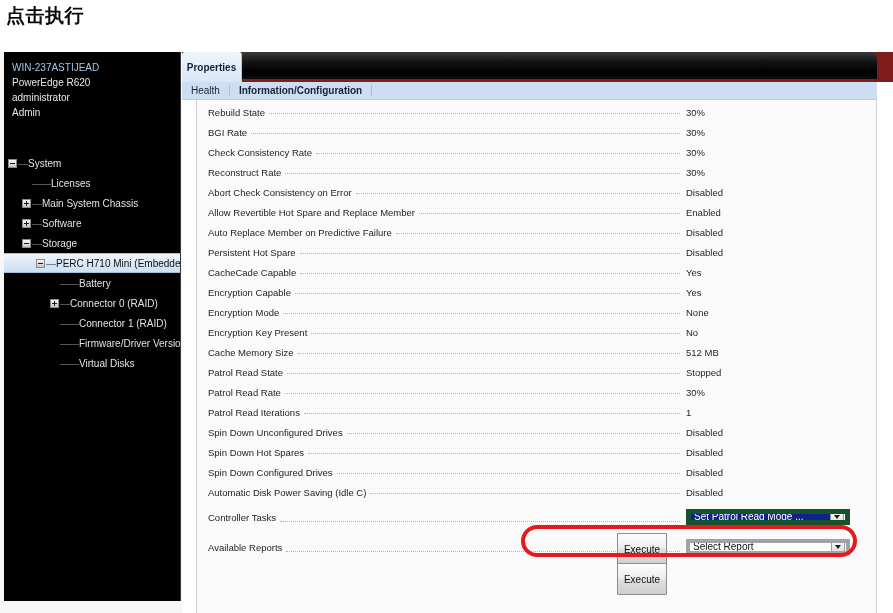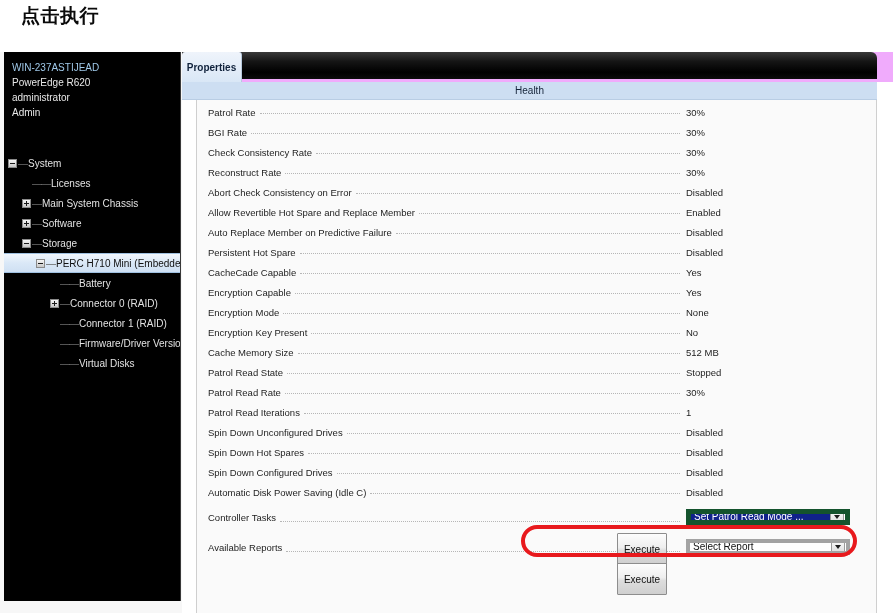--- a/index.html
+++ b/index.html
@@ -9,21 +9,21 @@
     background: #ffffff;
     font-family: "Liberation Sans", sans-serif;
     overflow: hidden;
   }
 
   #root { position: relative; width: 893px; height: 613px; background: #ffffff; }
 
   
   .caption {
     position: absolute;
-    left: 21px; top: 2px;
+    left: 6px; top: 2px;
     font-size: 19px;
     font-weight: 700;
     color: #0a0a0a;
     letter-spacing: 0.5px;
     line-height: 26px;
     font-family: "DejaVu Sans", sans-serif;
   }
 
   
   .app {
@@ -112,21 +112,21 @@
     position: absolute;
     left: 182px; top: 0px;
     width: 711px; height: 561px;
     background: #ffffff;
   }
 
   .tabstrip {
     position: absolute;
     left: 0; top: 0;
     width: 711px; height: 30px;
-    background: #f0abfc;
+    background: #7f1d1d;
   }
   .tabstrip .blackbar {
     position: absolute;
     left: 0; top: 0;
     width: 695px; height: 27px;
     background: linear-gradient(to bottom, #3a3a3a 0%, #151515 35%, #000000 75%, #0b0b0b 100%);
     border-radius: 0 6px 0 0;
   }
   .tab-active {
     position: absolute;
@@ -144,21 +144,20 @@
   }
 
   .subtabs {
     position: absolute;
     left: 0; top: 30px;
     width: 695px; height: 18px;
     background: #cddef2;
     border-bottom: 1px solid #b9cde4;
     display: flex;
     align-items: center;
-    flex-direction: column;
   }
   .subtab {
     font-size: 10px;
     color: #142338;
     padding: 0 9px;
     height: 18px;
     line-height: 18px;
     white-space: nowrap;
   }
   .subtab.active { font-weight: 700; }
@@ -365,21 +364,21 @@
       <div class="subtabs" id="subtabs">
           <span class="subtab">Health</span>
           <span class="subtab-sep"></span>
           <span class="subtab active">Information/Configuration</span>
           <span class="subtab-sep"></span>
         </div>
 
       <div class="proppanel">
         <div id="proprows">
             <div class="prow">
-              <span class="pname">Patrol Rate</span>
+              <span class="pname">Rebuild State</span>
               <span class="pdots"></span>
               <span class="pvalue">30%</span>
             </div>
             <div class="prow">
               <span class="pname">BGI Rate</span>
               <span class="pdots"></span>
               <span class="pvalue">30%</span>
             </div>
             <div class="prow">
               <span class="pname">Check Consistency Rate</span>

